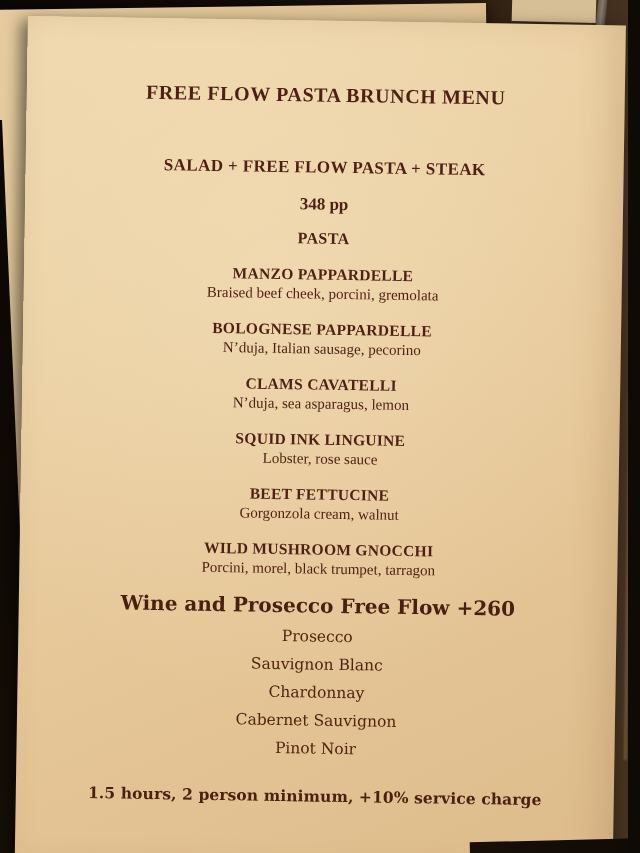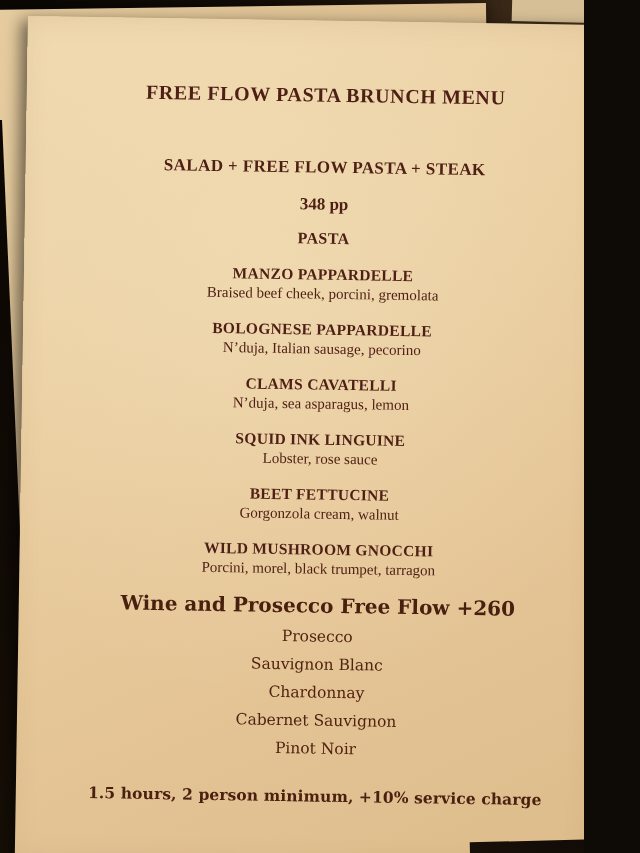--- a/index.html
+++ b/index.html
@@ -2,21 +2,21 @@
 <html><head>
 <meta charset="utf-8">
 <style>
   html,body{margin:0;padding:0;}
   body{
     width:640px;height:853px;overflow:hidden;
     background:#0e0a06;
     font-family:"Liberation Serif", serif;
   }
   .scene{
-    position:relative;width:584px;height:853px;overflow:hidden;
+    position:relative;width:628px;height:853px;overflow:hidden;
     background:linear-gradient(to right,#0b0804 0%,#120c07 38%,#1c1209 55%,#2b1d11 72%,#3a2917 88%,#453220 100%);
   }
   
   .glint{
     position:absolute;left:597px;top:-4px;width:9px;height:34px;
     transform:rotate(6deg);background:linear-gradient(to right,#6e675c,#9a9284,#5c554a);
     opacity:.75;z-index:1;border-radius:1px;
   }
   .edge-light{
     position:absolute;left:628px;top:170px;width:3px;height:590px;

